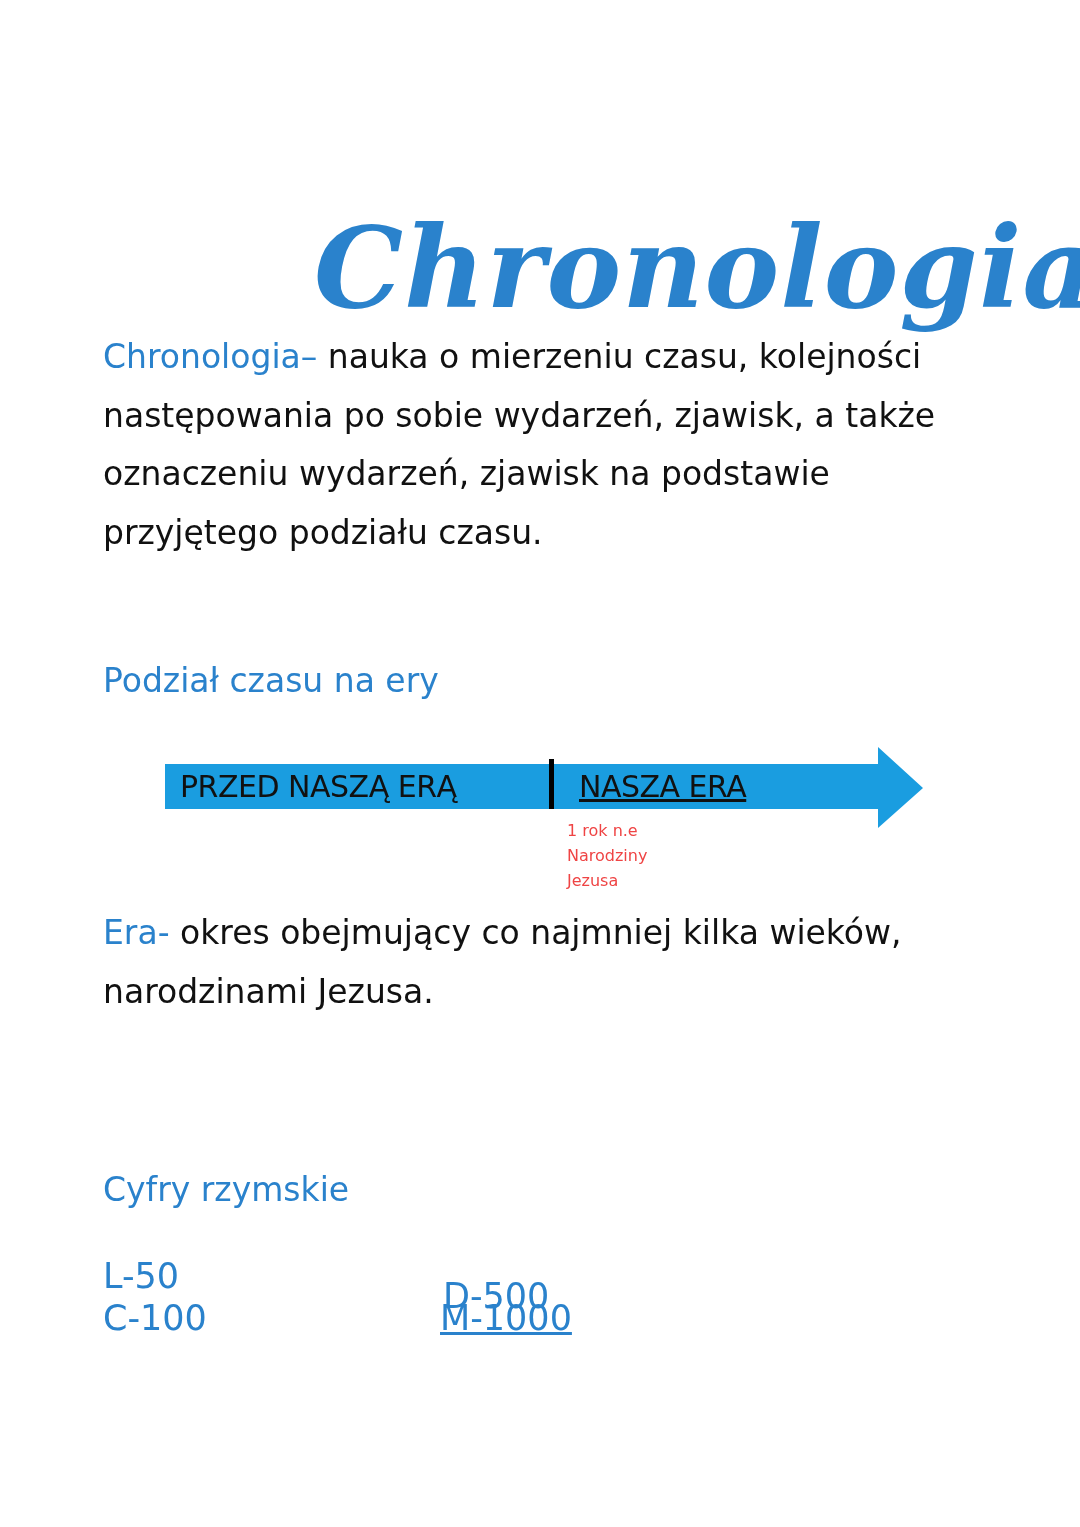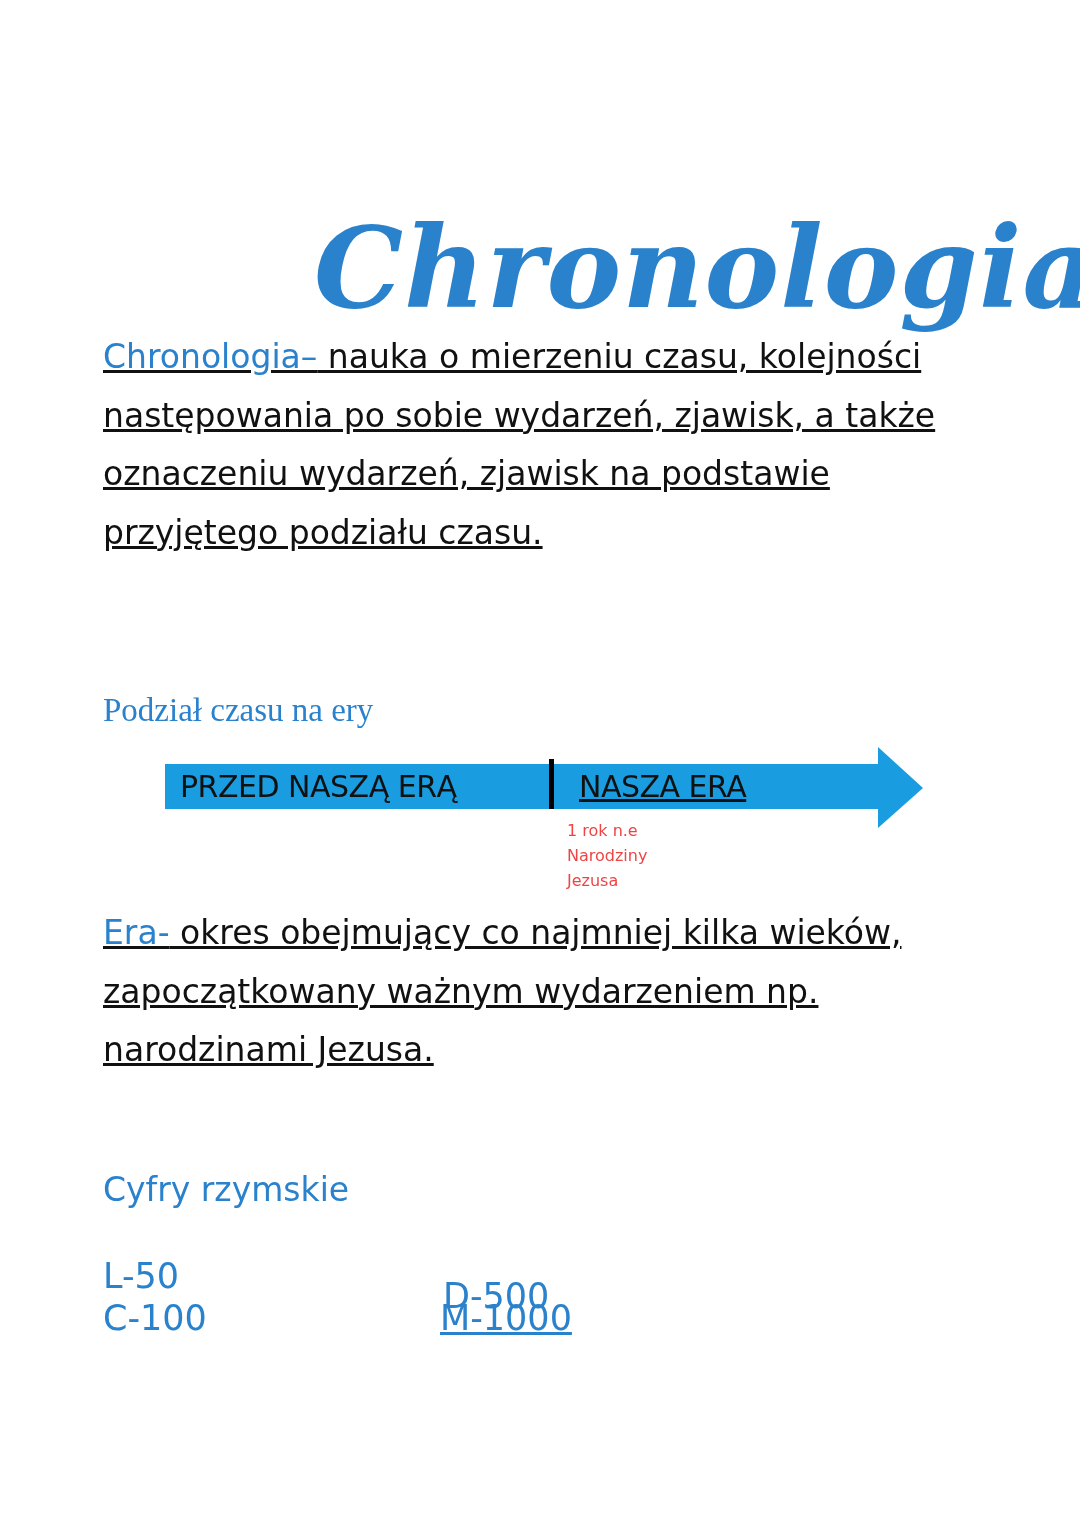--- a/index.html
+++ b/index.html
@@ -28,21 +28,20 @@
       color: #2a82cc;
       letter-spacing: 1px;
     }
     .para {
       position: absolute;
       left: 103px;
       width: 880px;
       font-size: 33px;
       line-height: 58.5px;
       color: #111111;
-      text-decoration: underline;
     }
     .term {
       color: #2a82cc;
     }
     .heading {
       position: absolute;
       left: 103px;
       font-size: 33px;
       line-height: 40px;
       color: #2a82cc;
@@ -95,40 +94,39 @@
 
 <h1 class="title">Chronologia</h1>
 
 <div class="para" style="top:328px;">
   <div><span class="term">Chronologia–</span><span> nauka o mierzeniu czasu, kolejności</span></div>
   <div>następowania po sobie wydarzeń, zjawisk, a także</div>
   <div>oznaczeniu wydarzeń, zjawisk na podstawie</div>
   <div>przyjętego podziału czasu.</div>
 </div>
 
-<div class="heading" style="top:690px;font-family:Liberation Serif, serif;">Podział czasu na ery</div>
+<div class="heading" style="top:661px;">Podział czasu na ery</div>
 
 <div class="timeline">
   <svg width="765" height="90" viewBox="0 0 765 90">
     <polygon points="0,19 713,19 713,2 758,43 713,83 713,64 0,64" fill="#1a9de0"></polygon>
   </svg>
   <div class="divider"></div>
   <div class="era-label" style="left:15px; top:27px;">PRZED NASZĄ ERĄ</div>
   <div class="era-label" style="left:414px; top:27px;text-decoration:underline;">NASZA ERA</div>
 </div>
 
 <div class="note">
   <div>1 rok n.e</div>
   <div>Narodziny</div>
   <div>Jezusa</div>
 </div>
 
 <div class="para" style="top:904px;">
   <div><span class="term">Era-</span><span> okres obejmujący co najmniej kilka wieków,</span></div>
-  <div>zapoczątkowany ważnym wydarzeniem np.</div>
   <div>narodzinami Jezusa.</div>
 </div>
 
 <div class="heading" style="top:1170px;">Cyfry rzymskie</div>
 
 <div class="numeral" style="left:103px; top:1240px;margin-top:16px;">L-50</div>
 <div class="numeral" style="left:443px; top:1276px;">D-500</div>
 <div class="numeral" style="left:103px; top:1298px;">C-100</div>
 <div class="numeral" style="left:440px; top:1298px;text-decoration:underline;">M-1000</div>
 

